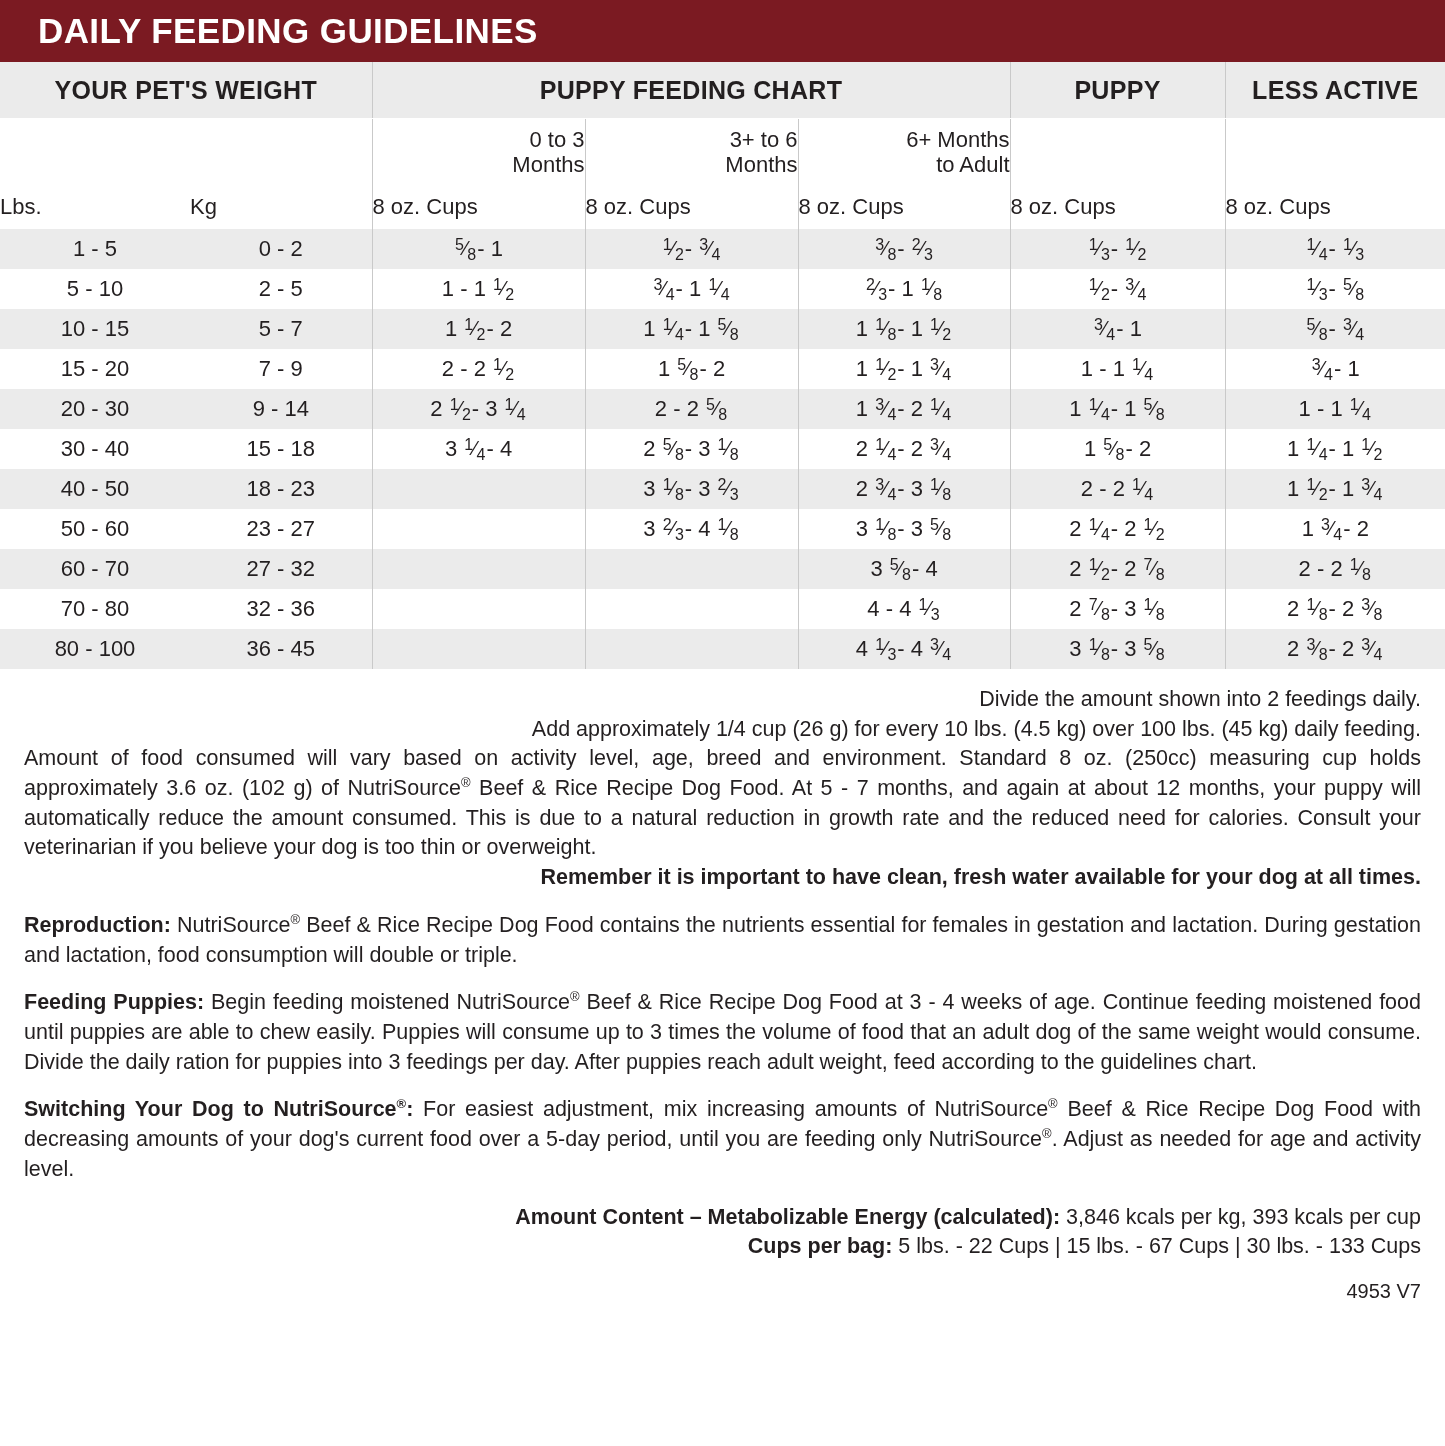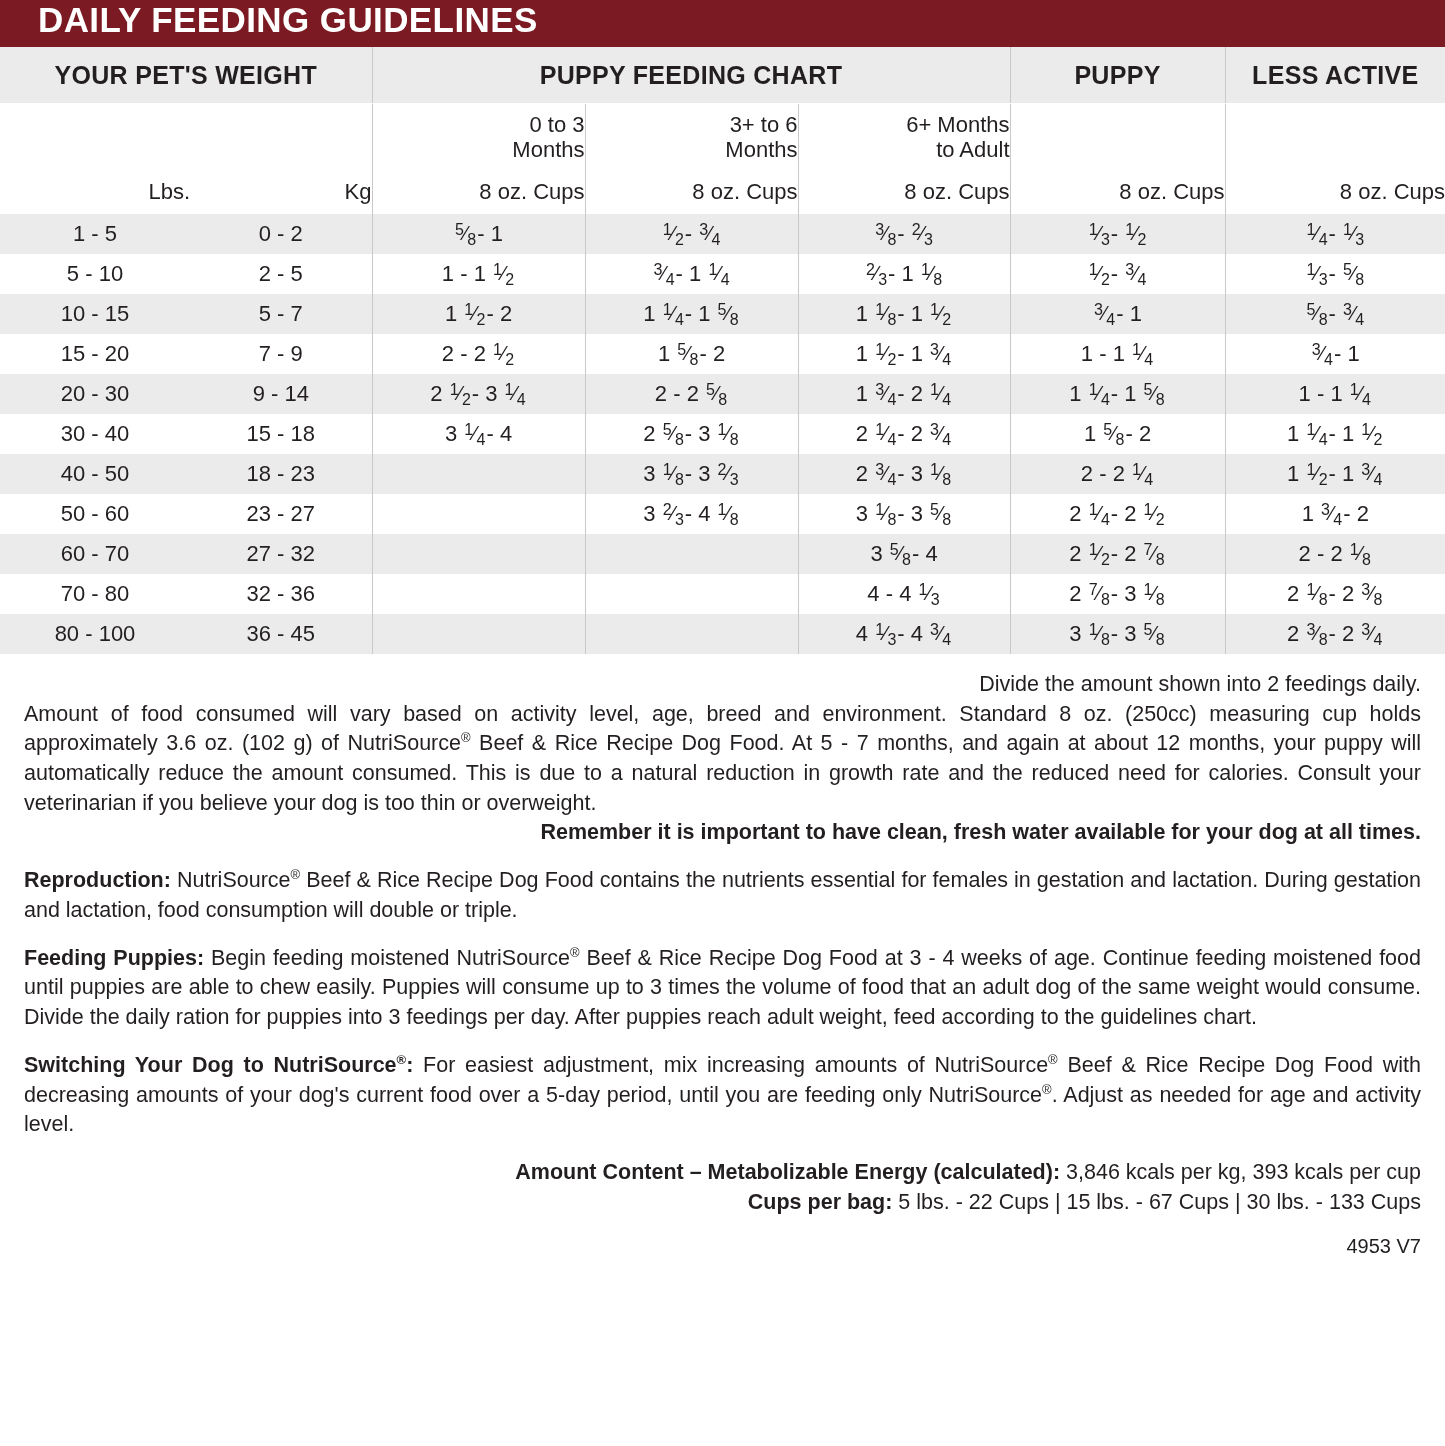--- a/index.html
+++ b/index.html
@@ -16,23 +16,23 @@
   }
   .page {
     width: 1445px;
     box-sizing: border-box;
     padding: 0;
   }
   
   .title-bar {
     background: #7b1a22;
     color: #ffffff;
-    height: 47px;
+    height: 62px;
     display: flex;
-    align-items: flex-start;
+    align-items: center;
     padding-left: 38px;
     box-sizing: border-box;
   }
   .title-bar h1 {
     margin: 0;
     font-size: 35px;
     font-weight: bold;
     letter-spacing: 0.4px;
   }
   
@@ -58,21 +58,21 @@
   .sub-row td {
     font-size: 22px;
     text-align: right;
     height: 66px;
     vertical-align: middle;
     background: #ffffff;
     line-height: 1.15;
   }
   .units-row td {
     font-size: 22px;
-    text-align: right;
+    text-align: left;
     height: 44px;
     vertical-align: middle;
     background: #ffffff;
   }
   .data-row td {
     font-size: 22px;
     text-align: center;
     height: 40px;
     vertical-align: middle;
   }
@@ -295,20 +295,21 @@
           <td class="sep-left"></td>
           <td class="sep-left"><span class="whole">4</span> <span class="frac"><span class="num">1</span><span class="sl">⁄</span><span class="den">3</span></span><span class="whole">-</span> <span class="whole">4</span> <span class="frac"><span class="num">3</span><span class="sl">⁄</span><span class="den">4</span></span></td>
           <td class="sep-left"><span class="whole">3</span> <span class="frac"><span class="num">1</span><span class="sl">⁄</span><span class="den">8</span></span><span class="whole">-</span> <span class="whole">3</span> <span class="frac"><span class="num">5</span><span class="sl">⁄</span><span class="den">8</span></span></td>
           <td class="sep-left"><span class="whole">2</span> <span class="frac"><span class="num">3</span><span class="sl">⁄</span><span class="den">8</span></span><span class="whole">-</span> <span class="whole">2</span> <span class="frac"><span class="num">3</span><span class="sl">⁄</span><span class="den">4</span></span></td>
         </tr>
       </tbody>
   </table>
 
   <div class="copy">
     <p class="nojust">Divide the amount shown into 2 feedings daily.</p>
+    <p class="nojust">Add approximately 1/4 cup (26 g) for every 10 lbs. (4.5 kg) over 100 lbs. (45 kg) daily feeding.</p>
     <p><span>Amount of food consumed will vary based on activity level, age, breed and environment. Standard 8 oz. (250cc) measuring cup holds approximately 3.6 oz. (102 g)  of NutriSource</span><sup class="reg">®</sup><span> Beef &amp; Rice Recipe Dog Food. At 5 - 7 months, and again at about 12 months, your puppy will automatically reduce the amount consumed. This is due to a natural reduction in growth rate and the reduced need for calories. Consult your veterinarian if you believe your dog is too thin or overweight.</span></p>
     <p class="nojust bold">Remember it is important to have clean, fresh water available for your dog at all times.</p>
 
     <div class="gap"></div>
 
     <p><span class="bold">Reproduction:</span><span> NutriSource</span><sup class="reg">®</sup><span> Beef &amp; Rice Recipe Dog Food contains the nutrients essential for females in gestation and lactation. During gestation and lactation, food consumption will double or triple.</span></p>
 
     <div class="gap"></div>
 
     <p><span class="bold">Feeding Puppies:</span><span> Begin feeding moistened NutriSource</span><sup class="reg">®</sup><span> Beef &amp; Rice Recipe Dog Food at 3 - 4 weeks of age. Continue feeding moistened food until puppies are able to chew easily. Puppies will consume up to 3 times the volume of food that an adult dog of the same weight would consume. Divide the daily ration for puppies into 3 feedings per day. After puppies reach adult weight, feed according to the guidelines chart.</span></p>

